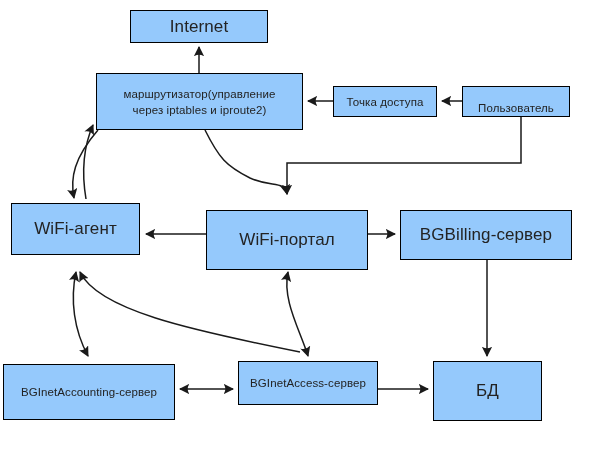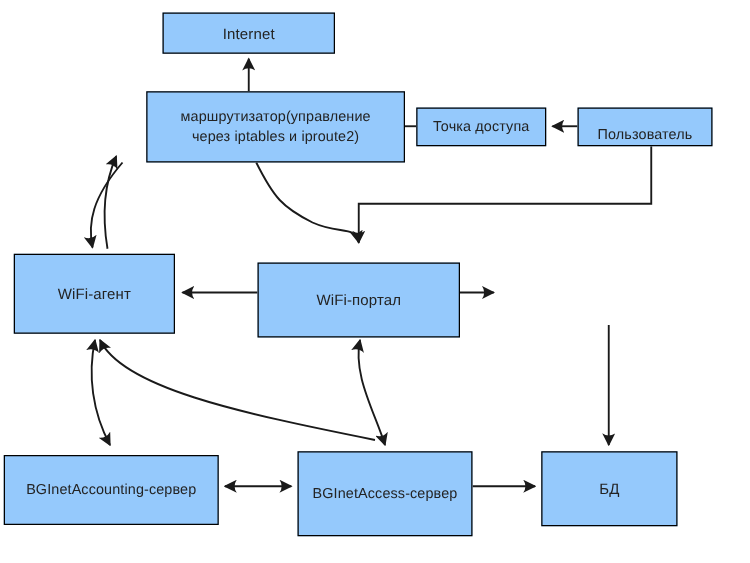--- a/index.html
+++ b/index.html
@@ -28,21 +28,21 @@
   .node {
     position: absolute;
     box-sizing: border-box;
     background: #95C9FC;
     border: 1.4px solid #000000;
     display: flex;
     align-items: center;
     justify-content: center;
     text-align: center;
     color: #232323;
-    font-size: 12px;
+    font-size: 17px;
     line-height: 16px;
     letter-spacing: 0.1px;
     z-index: 2;
   }
   .node-label {
     display: block;
     padding: 0 4px;
     white-space: pre-line;
   }
   .node.small-text { font-size: 11.5px; }
@@ -93,47 +93,50 @@
       <path d="M 180 389 L 233 389" marker-start="url(#arrowStart)" marker-end="url(#arrowEnd)"></path>
 
       <path d="M 378 389 L 428 389" marker-end="url(#arrowEnd)"></path>
     </g>
   </svg>
 
   <div class="node" style="left:130px; top:10px; width:138px; height:33px;">
     <span class="node-label">Internet</span>
   </div>
 
-  <div class="node small-text" style="left:96px; top:73px; width:207px; height:57px;margin-left:21px;">
+  <div class="node small-text" style="left:96px; top:73px; width:207px; height:57px;">
     <span class="node-label">маршрутизатор(управление
 через iptables и iproute2)</span>
   </div>
 
   <div class="node small-text" style="left:333px; top:86px; width:104px; height:31px;justify-content:center;">
     <span class="node-label">Точка доступа</span>
   </div>
 
   <div class="node small-text" style="left:462px; top:86px; width:108px; height:31px;align-items:flex-end;">
     <span class="node-label">Пользователь</span>
   </div>
 
-  <div class="node" style="left:11px; top:203px; width:129px; height:64px;">
+  <div class="node" style="left:11px; top:203px; width:129px; height:52px;">
     <span class="node-label">WiFi-агент</span>
   </div>
 
   <div class="node" style="left:206px; top:210px; width:162px; height:60px;">
     <span class="node-label">WiFi-портал</span>
   </div>
 
+  <div class="node" style="left:400px; top:210px; width:172px; height:50px;">
+    <span class="node-label">BGBilling-сервер</span>
+  </div>
 
   <div class="node small-text" style="left:3px; top:364px; width:172px; height:56px;">
     <span class="node-label">BGInetAccounting-сервер</span>
   </div>
 
-  <div class="node small-text" style="left:238px; top:361px; width:140px; height:68px;">
+  <div class="node small-text" style="left:238px; top:361px; width:140px; height:44px;">
     <span class="node-label">BGInetAccess-сервер</span>
   </div>
 
   <div class="node" style="left:433px; top:361px; width:109px; height:60px;">
     <span class="node-label">БД</span>
   </div>
 
 </div>
 
 </body></html>

